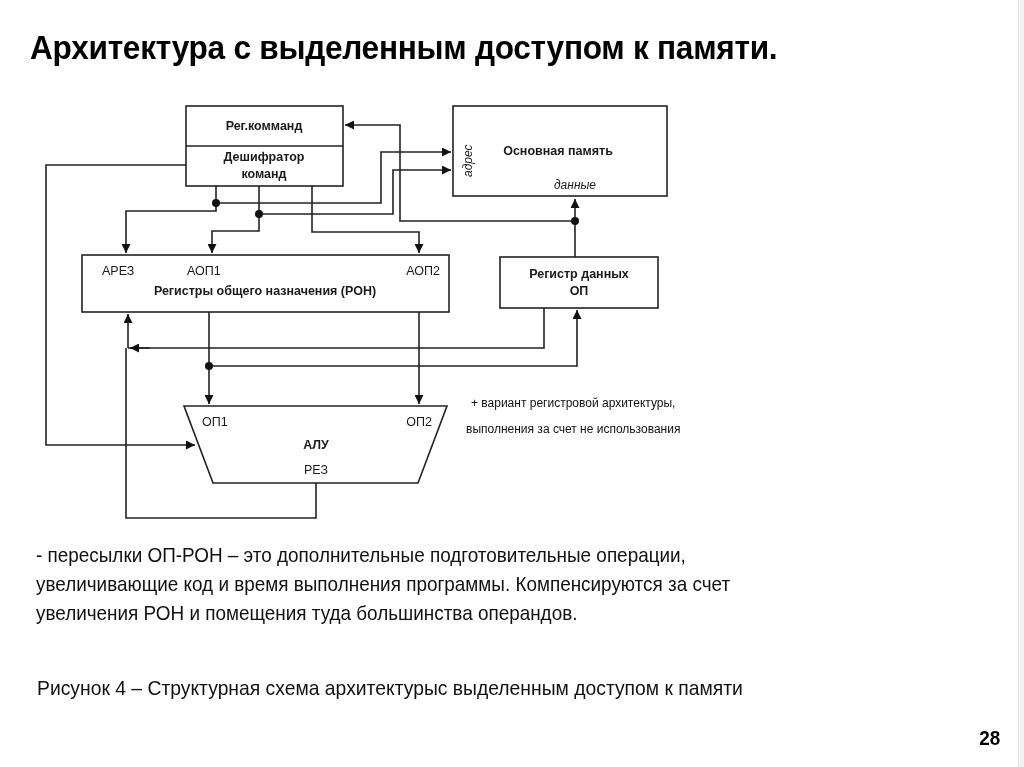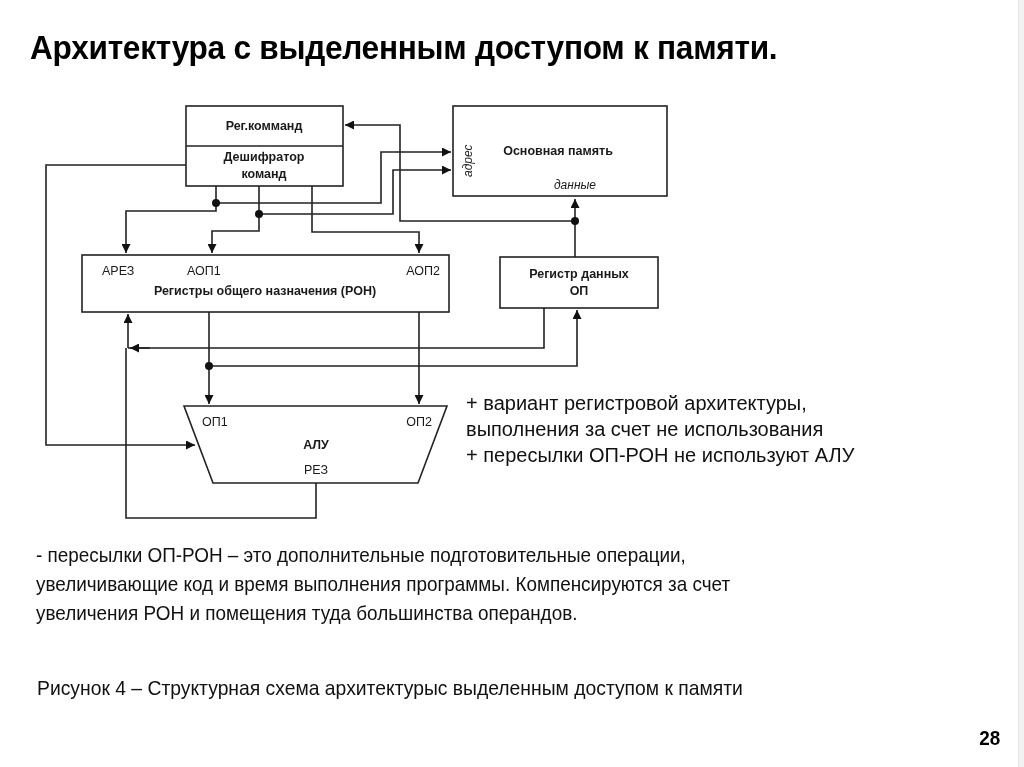--- a/index.html
+++ b/index.html
@@ -4,21 +4,21 @@
 <style>
   html, body { margin: 0; padding: 0; background: #ffffff; }
   body { width: 1024px; height: 767px; position: relative; overflow: hidden; font-family: "Liberation Sans", sans-serif; color: #000; }
   .slide-edge { position: absolute; left: 1018px; top: 0; width: 6px; height: 767px; background: #f2f2f2; border-left: 1px solid #e6e6e6; }
   .title { position: absolute; left: 30px; top: 28px; font-size: 34px; font-weight: bold; letter-spacing: -0.3px; transform: scaleX(0.93); transform-origin: left; white-space: nowrap; }
   svg.diagram { position: absolute; left: 0; top: 0; }
   svg text { font-family: "Liberation Sans", sans-serif; fill: #1a1a1a; }
   .lbl-b { font-weight: bold; font-size: 12.5px; }
   .lbl { font-size: 12.5px; }
   .lbl-i { font-style: italic; font-size: 12px; }
-  .pros { position: absolute; left: 466px; top: 390px; font-size: 20px; line-height: 26px; color: #111; }
+  .pros { position: absolute; left: 466px; top: 390px; font-size: 12px; line-height: 26px; color: #111; text-align: center; }
   .pros div { white-space: nowrap; }
   .cons { position: absolute; left: 36px; top: 540px; font-size: 21px; line-height: 29px; color: #111; transform: scaleX(0.9); transform-origin: left; }
   .cons div { white-space: nowrap; }
   .caption { position: absolute; left: 37px; top: 676px; font-size: 21px; color: #111; transform: scaleX(0.92); transform-origin: left; white-space: nowrap; }
   .page-num { position: absolute; right: 24px; top: 726px; font-size: 21px; font-weight: bold; transform: scaleX(0.9); transform-origin: right; }
 </style>
 </head>
 <body>
 
 <div class="slide-edge"></div>
@@ -98,21 +98,20 @@
 
   <text class="lbl" x="202" y="426">ОП1</text>
   <text class="lbl" x="432" y="426" text-anchor="end">ОП2</text>
   <text class="lbl-b" x="316" y="449" text-anchor="middle">АЛУ</text>
   <text class="lbl" x="316" y="474" text-anchor="middle">РЕЗ</text>
 </svg>
 
 <div class="pros">
   <div>+ вариант регистровой архитектуры,</div>
   <div>выполнения за счет не использования</div>
-  <div>+ пересылки ОП-РОН не используют АЛУ</div>
 </div>
 
 <div class="cons">
   <div>- пересылки ОП-РОН – это дополнительные подготовительные операции,</div>
   <div>увеличивающие код и время выполнения программы. Компенсируются за счет</div>
   <div>увеличения РОН и помещения туда большинства операндов.</div>
 </div>
 
 <div class="caption">Рисунок 4 – Структурная схема архитектурыс выделенным доступом к памяти</div>
 

